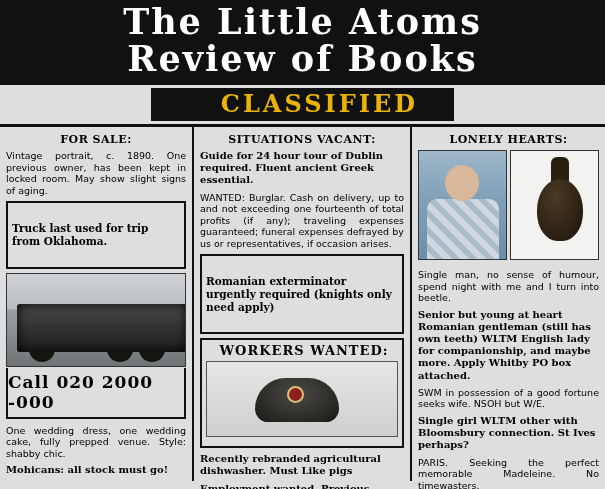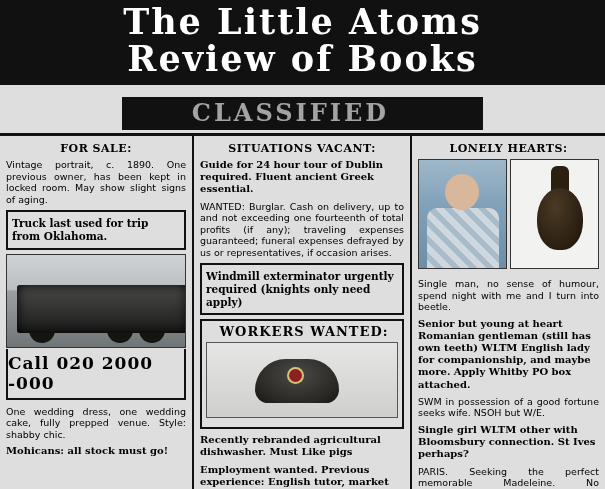--- a/index.html
+++ b/index.html
@@ -34,27 +34,27 @@
   .masthead .l2{font-size:35px;margin-top:2px;}
   
   .classified-wrap{
     background:#dedede;
     padding:2px 0 0 0;
     display:flex;
     justify-content:center;
   }
   .classified{
     background:#111;
-    color:#a3a3a3;
+    color:#eab308;
     font-family:"DejaVu Serif", serif;
     font-weight:bold;
     font-size:24px;
     letter-spacing:3px;
-    padding:1px 94px 3px 70px;
-    margin-top:10px;
+    padding:1px 36px 3px 70px;
+    margin-top:1px;
   }
   .banner-rule{height:3px;background:#111;margin-top:3px;}
   
   .cols{
     display:flex;
     height:354px;
     box-sizing:border-box;
   }
   .col{
     padding:4px 6px 0 6px;
@@ -80,21 +80,21 @@
   }
   .bold{
     font-family:"DejaVu Serif", serif;
     font-weight:bold;
     font-size:10px;
     line-height:1.22;
     margin:0 0 5px 0;
   }
   .boxed{
     border:2px solid #111;
-    padding:5px 4px;
+    padding:19px 4px;
     font-family:"DejaVu Serif", serif;
     font-weight:bold;
     font-size:10.5px;
     line-height:1.2;
     margin:0 0 4px 0;
   }
   
   .photo{
     border:1px solid #333;
     margin:0 0 5px 0;
@@ -231,21 +231,21 @@
       <div class="bold">Mohicans: all stock must go!</div>
     </div>
 
     <div class="col c2">
       <div class="colhead">SITUATIONS VACANT:</div>
 
       <div class="bold">Guide for 24 hour tour of Dublin required. Fluent ancient Greek essential.</div>
 
       <p class="txt">WANTED: Burglar. Cash on delivery, up to and not exceeding one fourteenth of total profits (if any); traveling expenses guaranteed; funeral expenses defrayed by us or representatives, if occasion arises.</p>
 
-      <div class="boxed">Windmill exterminator urgently required (knights only need apply)</div>
+      <div class="boxed">Romanian exterminator urgently required (knights only need apply)</div>
 
       <div class="hatbox">
         <div class="hat-title">WORKERS WANTED:</div>
         <div class="photo hat"></div>
       </div>
 
       <div class="bold">Recently rebranded agricultural dishwasher. Must Like pigs</div>
 
       <div class="bold">Employment wanted. Previous experience: English tutor, market porter, dishwasher. Will work for food and/or lodgings.</div>
     </div>

